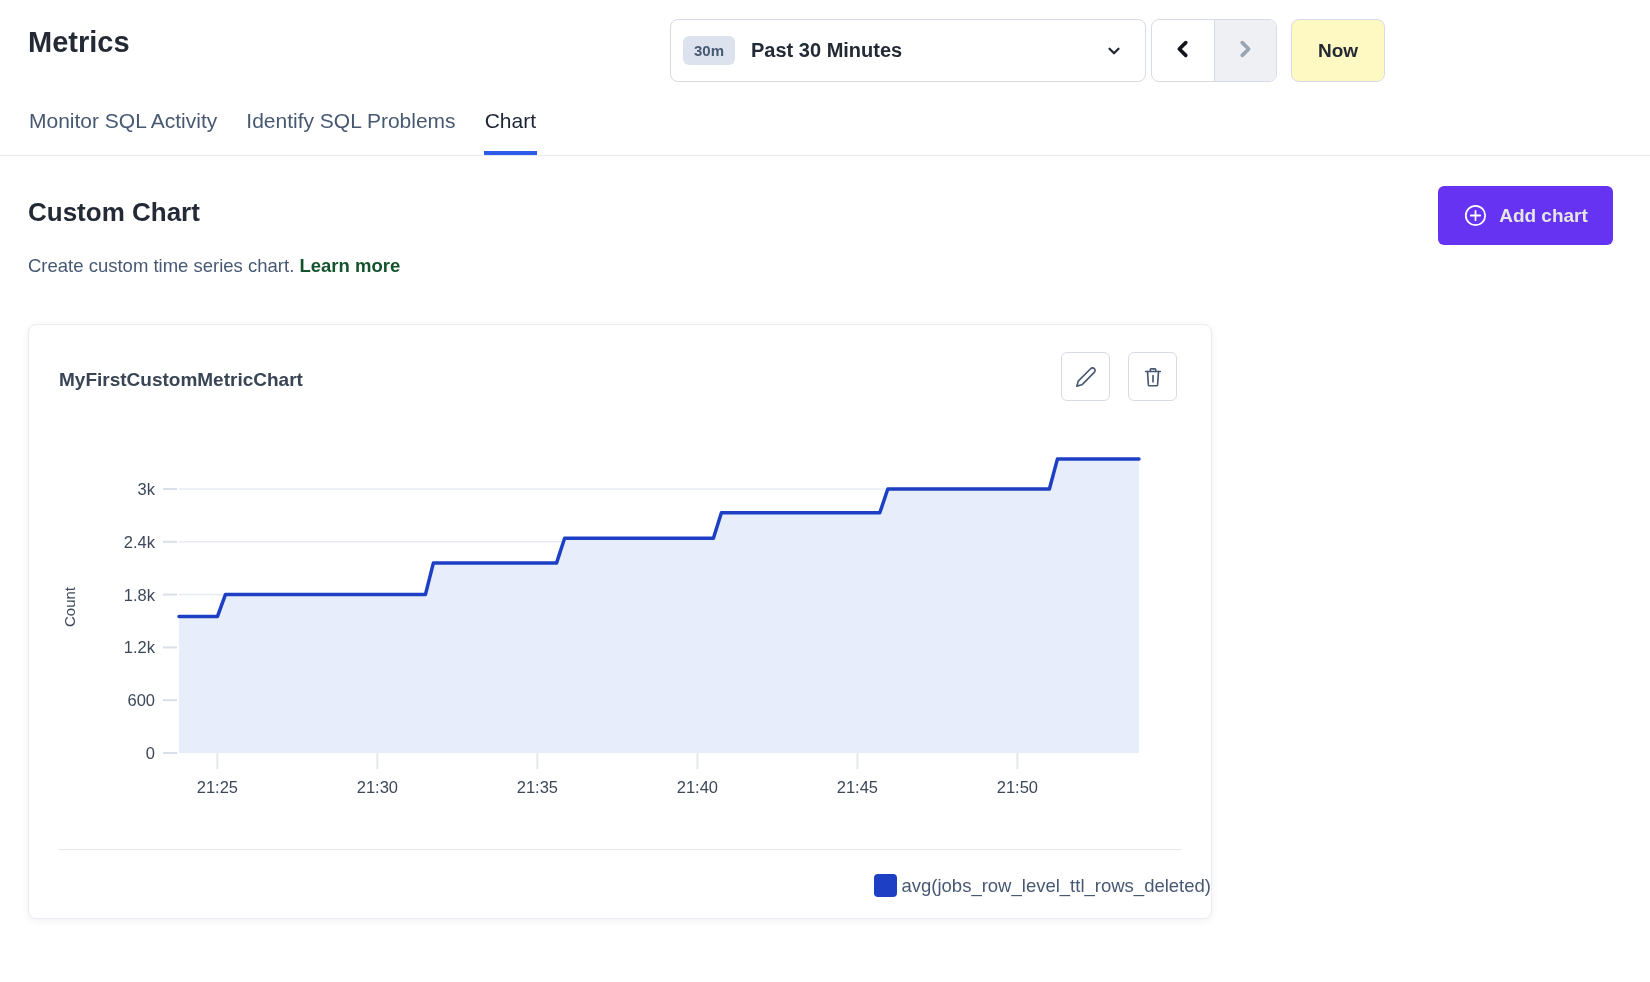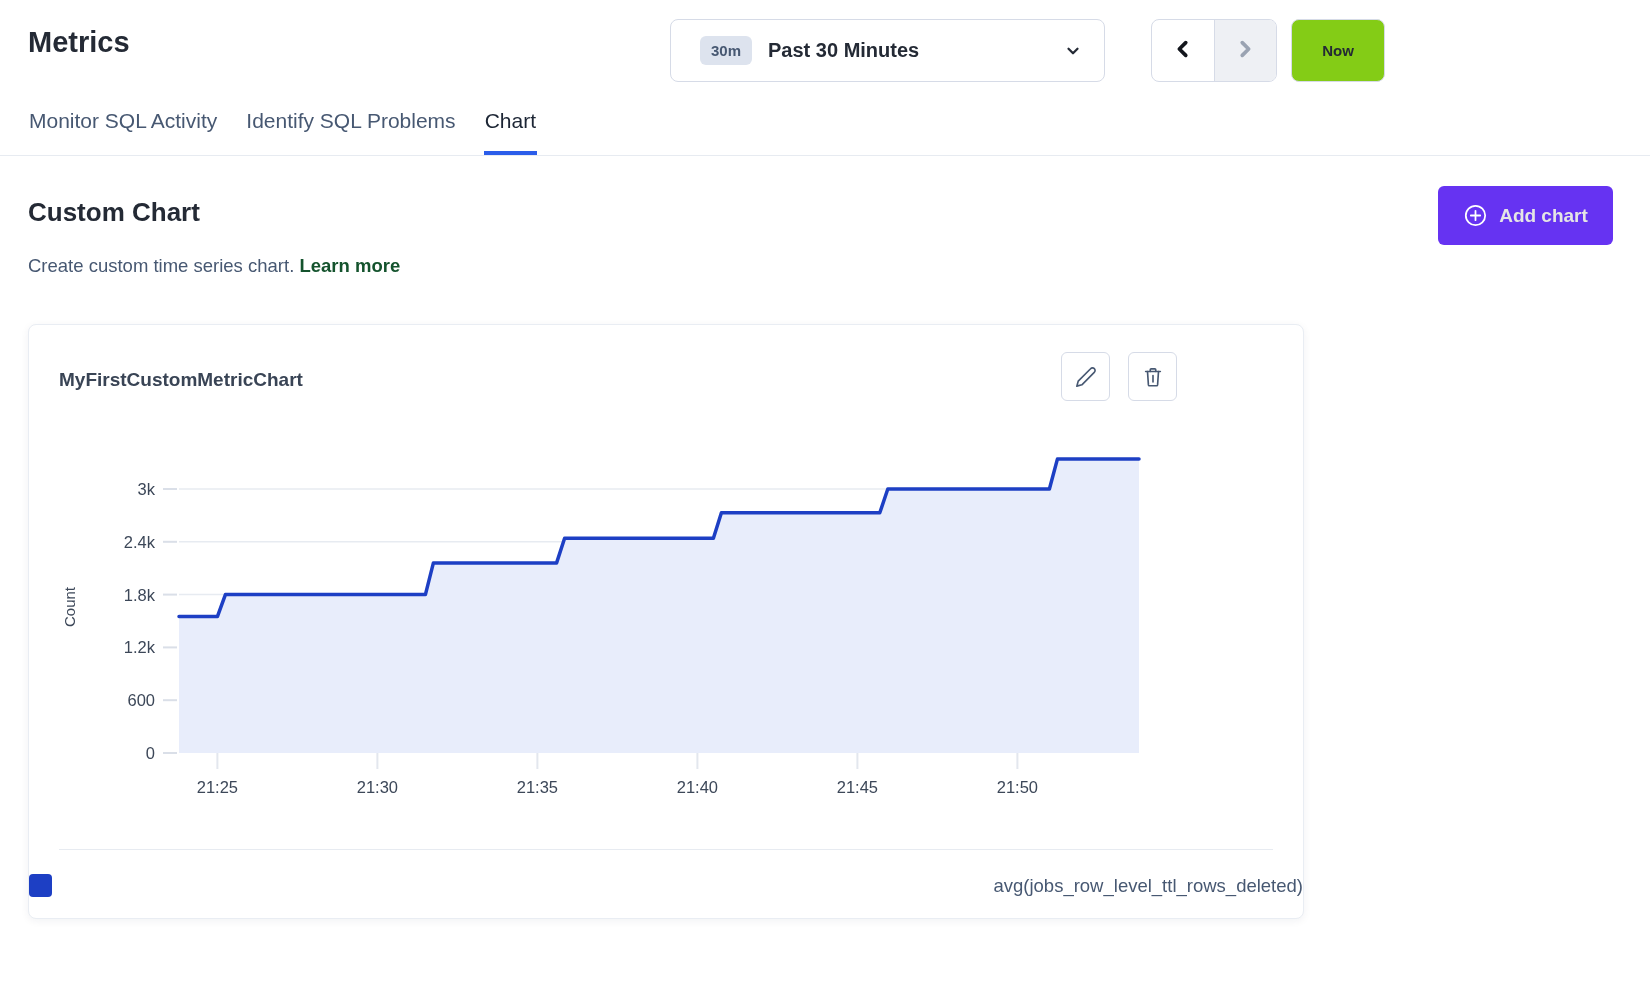--- a/index.html
+++ b/index.html
@@ -4,39 +4,39 @@
 <style>
   * { margin:0; padding:0; box-sizing:border-box; }
   html,body { background:#ffffff; }
   .page {
     position:relative; width:1650px; height:982px; background:#ffffff;
     font-family:"Liberation Sans", sans-serif; color:#242a35; overflow:hidden;
   }
   
   .page-title { position:absolute; left:28px; top:26px; font-size:29px; font-weight:700; color:#242a35;text-align:right; }
   .time-selector {
-    position:absolute; left:670px; top:19px; width:435px; height:63px;
+    position:absolute; left:670px; top:19px; width:476px; height:63px;
     border:1px solid #d6dbe7; border-radius:8px; background:#fff;
-    display:flex; align-items:center; padding:0 22px 0 29px; gap:16px; cursor:pointer;
+    display:flex; align-items:center; padding:0 22px 0 12px; gap:16px; cursor:pointer;
   }
   .time-badge { background:#dde3ee; color:#475872; font-size:15px; font-weight:700;
     padding:7px 11px; border-radius:6px; line-height:1; }
   .time-label { font-size:20px; font-weight:700; color:#242a35; }
   .time-caret { margin-left:auto; display:flex; color:#242a35; }
   .arrow-group {
     position:absolute; left:1151px; top:19px; width:126px; height:63px;
     border:1px solid #d6dbe7; border-radius:8px; overflow:hidden; display:flex; background:#fff;
   }
   .arrow-cell { flex:1; display:flex; align-items:center; justify-content:center; cursor:pointer; }
   .arrow-prev { border-right:1px solid #d6dbe7; color:#13161d; }
   .arrow-next { background:#eef0f4; color:#9aa3b2; }
   .now-button {
     position:absolute; left:1291px; top:19px; width:94px; height:63px;
-    border:1px solid #d6dbe7; border-radius:8px; background:#84cc16;
-    font-family:inherit; font-size:15px; font-weight:700; color:#242a35; cursor:pointer;
+    border:1px solid #d6dbe7; border-radius:8px; background:#fef9c3;
+    font-family:inherit; font-size:19px; font-weight:700; color:#242a35; cursor:pointer;
   }
   
   .tabs {
     position:absolute; left:0; top:101px; width:100%; padding-left:28px;
     display:flex; gap:27px; border-bottom:1px solid #e7ebf1;
   }
   .tab { font-size:21px; color:#475872; padding:8px 1px 18px;
     border-bottom:4px solid transparent; cursor:pointer; }
   .tab.active { color:#1c2534; border-bottom-color:#2b5dea; }
   
@@ -44,37 +44,37 @@
   .section-sub { position:absolute; left:28px; top:255px; font-size:18.5px; color:#475872; }
   .learn-more { color:#14532d; font-weight:700; text-decoration:none; cursor:pointer; }
   .add-chart {
     position:absolute; left:1438px; top:186px; width:175px; height:59px;
     background:#6633f2; border:none; border-radius:6px; color:#e5e5e5; cursor:pointer;
     font-family:inherit; font-size:19px; font-weight:700;
     display:flex; align-items:center; justify-content:center; gap:11px;
   }
   
   .card {
-    position:absolute; left:28px; top:324px; width:1276px; height:595px;
+    position:absolute; left:28px; top:324px; width:1184px; height:595px;
     background:#fff; border:1px solid #e9edf3; border-radius:8px;
     box-shadow:0 2px 8px rgba(20,30,60,.06);
   }
   .card-title { position:absolute; left:30px; top:44px; font-size:19px; font-weight:700; color:#394455; }
   .icon-btn {
     position:absolute; top:27px; width:49px; height:49px; background:#fff;
     border:1px solid #d6dbe7; border-radius:6px; color:#475872; cursor:pointer;
     display:flex; align-items:center; justify-content:center;
   }
   .icon-btn.edit { left:1032px; }
   .icon-btn.delete { left:1099px; }
   .chart-region { position:absolute; left:0; top:96px; width:1184px; height:400px; }
   .chart-region svg { display:block; width:1184px; height:400px; font-family:inherit; }
   .legend-divider { position:absolute; left:30px; right:30px; top:524px; height:1px; background:#e7ebf1; }
   .legend { position:absolute; left:0; right:0; top:549px; display:flex;
-    align-items:center; justify-content:space-between; gap:4px; cursor:pointer; }
+    align-items:center; justify-content:flex-end; gap:4px; cursor:pointer; }
   .legend-swatch { width:23px; height:23px; border-radius:4px; background:#1d3fc4; }
   .legend-label { font-size:18.5px; color:#475872; }
 </style>
 </head>
 <body>
 
 <div class="page">
 
   <h1 class="page-title">Metrics</h1>
 

